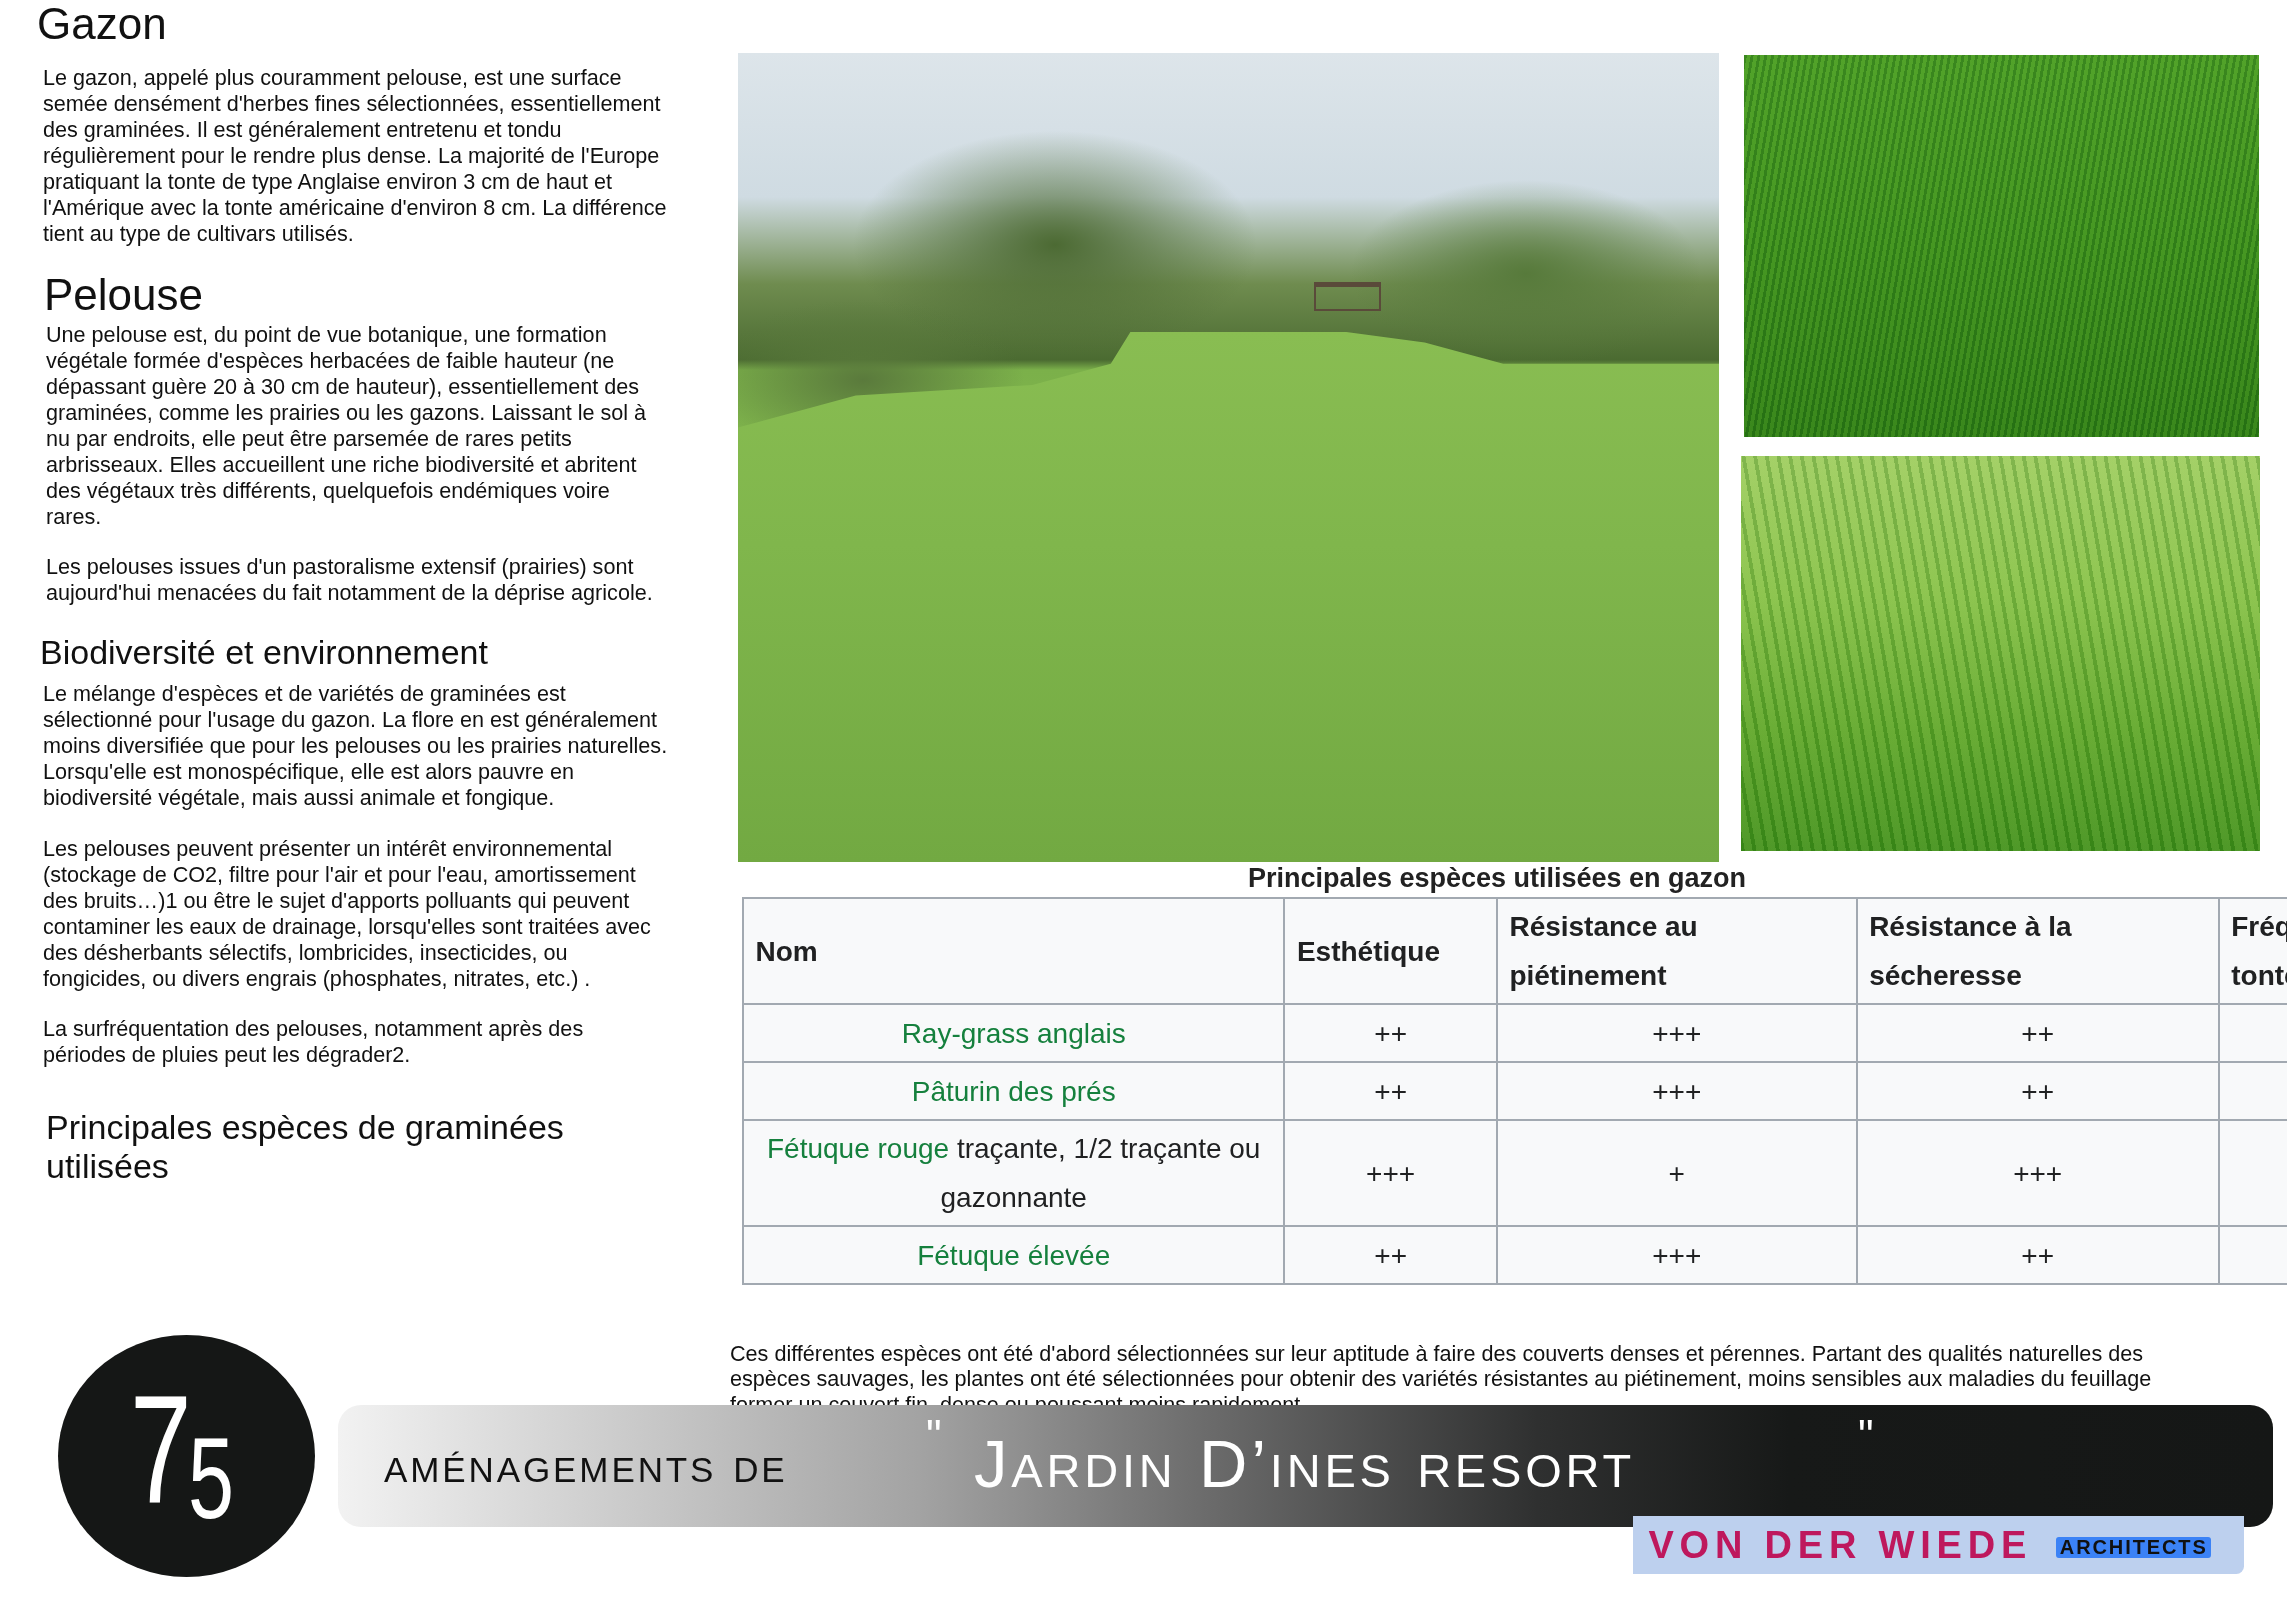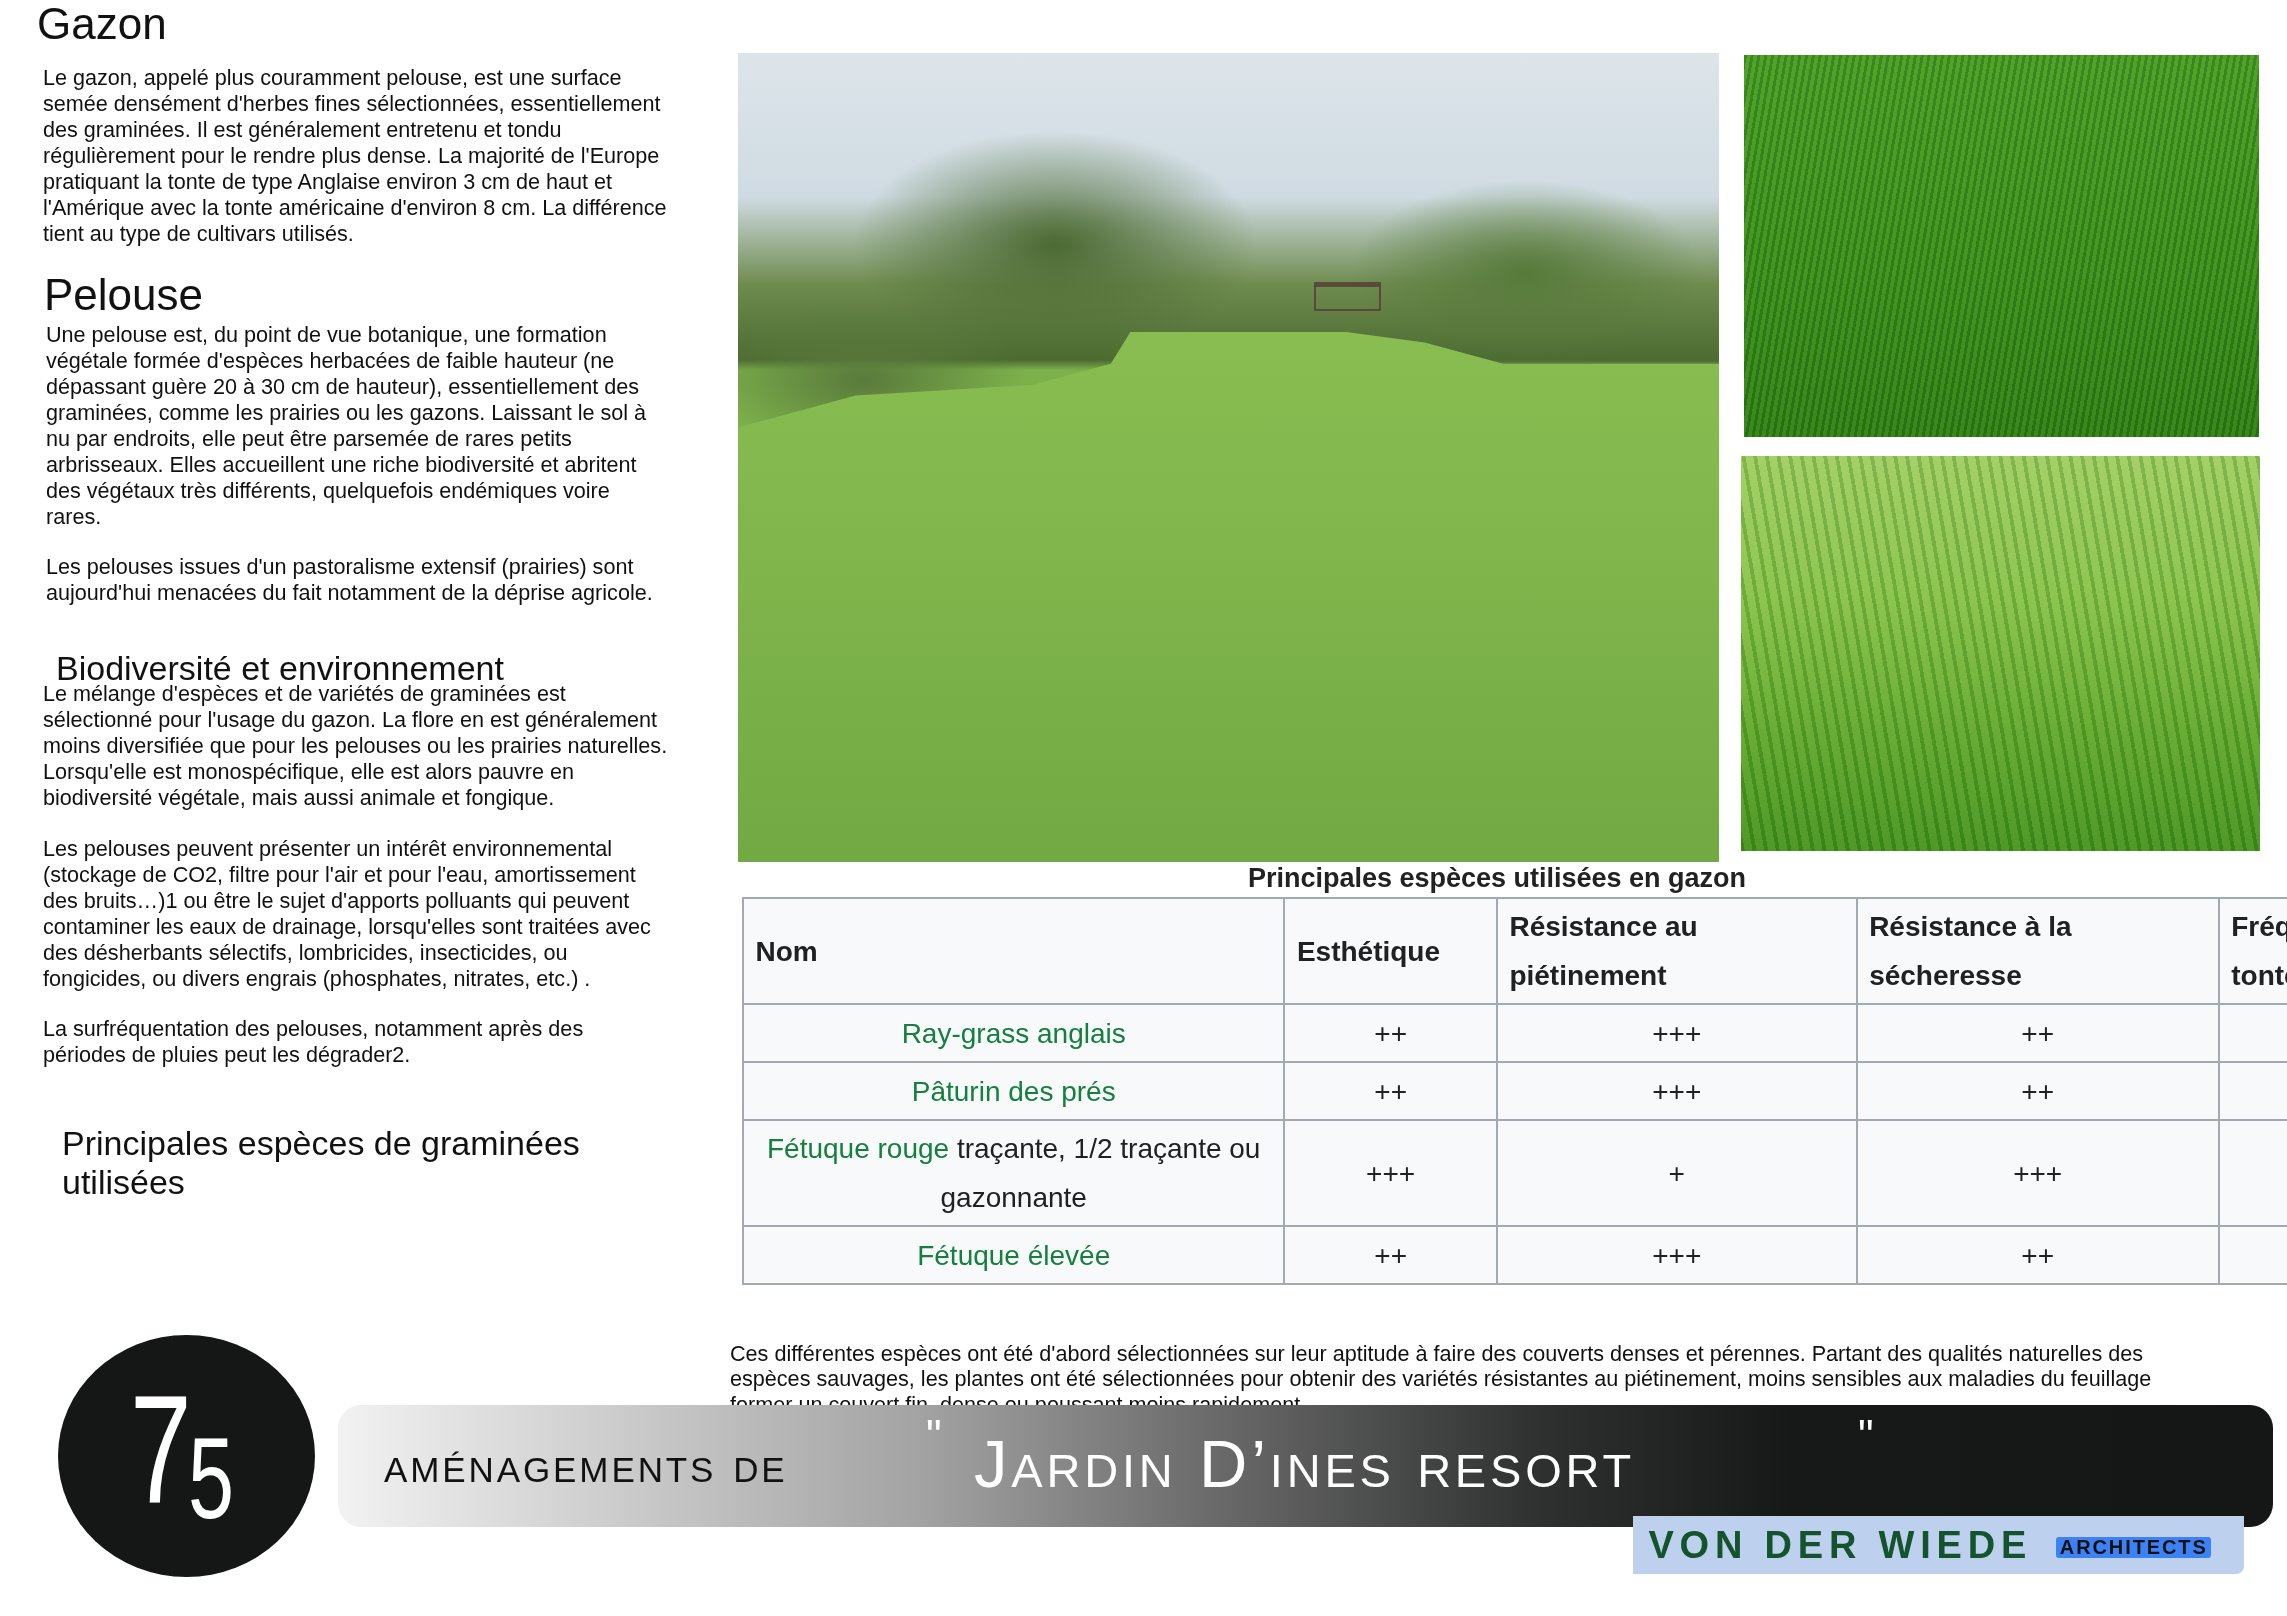--- a/index.html
+++ b/index.html
@@ -1,20 +1,20 @@
 <!DOCTYPE html>
 <html><head>
 <meta charset="utf-8">
 <style>
   html, body { margin:0; padding:0; }
   body { width:2287px; height:1617px; position:relative; background:#ffffff; overflow:hidden;
          font-family:"Liberation Sans", sans-serif; color:#111; }
   .abs { position:absolute; }
   .h1 { font-size:44px; line-height:48px; color:#111; font-weight:normal; margin:0; }
-  .h2 { font-size:34px; line-height:38px; color:#111; font-weight:normal; margin:16px; }
+  .h2 { font-size:34px; line-height:38px; color:#111; font-weight:normal; margin:0; }
   .p { font-size:21.6px; line-height:26px; color:#111; margin:0; white-space:pre-line; }
 
   
   .photo { position:absolute; overflow:hidden; }
   .photo-main {
     left:738px; top:53px; width:981px; height:809px;
     background:
       radial-gradient(ellipse 288px 163px at 317px 192px, #4c6a33 0%, rgba(76,106,51,0) 70%),
       radial-gradient(ellipse 250px 134px at 788px 221px, #577a3b 0%, rgba(87,122,59,0) 70%),
       radial-gradient(ellipse 231px 115px at 125px 327px, #5a7a3c 0%, rgba(90,122,60,0) 70%),
@@ -58,21 +58,21 @@
   .banner { left:338px; top:1405px; width:1935px; height:122px; border-radius:23px;
     background: linear-gradient(90deg, #f2f2f2 0%, #a3a3a3 30%, #6b6b6b 45%, #2f3030 62%, #171918 75%, #151716 100%); }
   .banner-pre { position:absolute; left:46px; top:33px; font-size:50px; line-height:54px; color:#111; letter-spacing:2.9px;
     font-variant:small-caps; }
   .banner-title { position:absolute; left:636px; top:23px; font-size:67px; line-height:71px; color:#fff; letter-spacing:3.8px;
     font-variant:small-caps; }
   .banner-q1 { position:absolute; left:588px; top:5.8px; font-size:44px; color:#fff; }
   .banner-q2 { position:absolute; left:1520px; top:5.8px; font-size:44px; color:#fff; }
 
   .logo { left:1633px; top:1516px; width:611px; height:58px; background:#bdd0ee; border-radius:0 0 7.7px 0; }
-  .logo-main { position:absolute; left:15.4px; top:9.6px; font-size:38px; line-height:38px; color:#14532d; letter-spacing:5.8px; font-weight:bold; }
+  .logo-main { position:absolute; left:15.4px; top:9.6px; font-size:38px; line-height:38px; color:#be185d; letter-spacing:5.8px; font-weight:bold; }
   .logo-sub { position:absolute; left:423px; top:21px; font-size:20px; line-height:21px; color:#111; font-weight:bold; letter-spacing:1.9px;
     background:#3b82f6; padding:0 3.8px; border-radius:2.9px; }
 </style>
 </head>
 <body>
 
 <h1 class="abs h1" style="left:37px; top:0px;">Gazon</h1>
 <p class="abs p" style="left:43px; top:65px;">Le gazon, appelé plus couramment pelouse, est une surface
 semée densément d'herbes fines sélectionnées, essentiellement
 des graminées. Il est généralement entretenu et tondu

